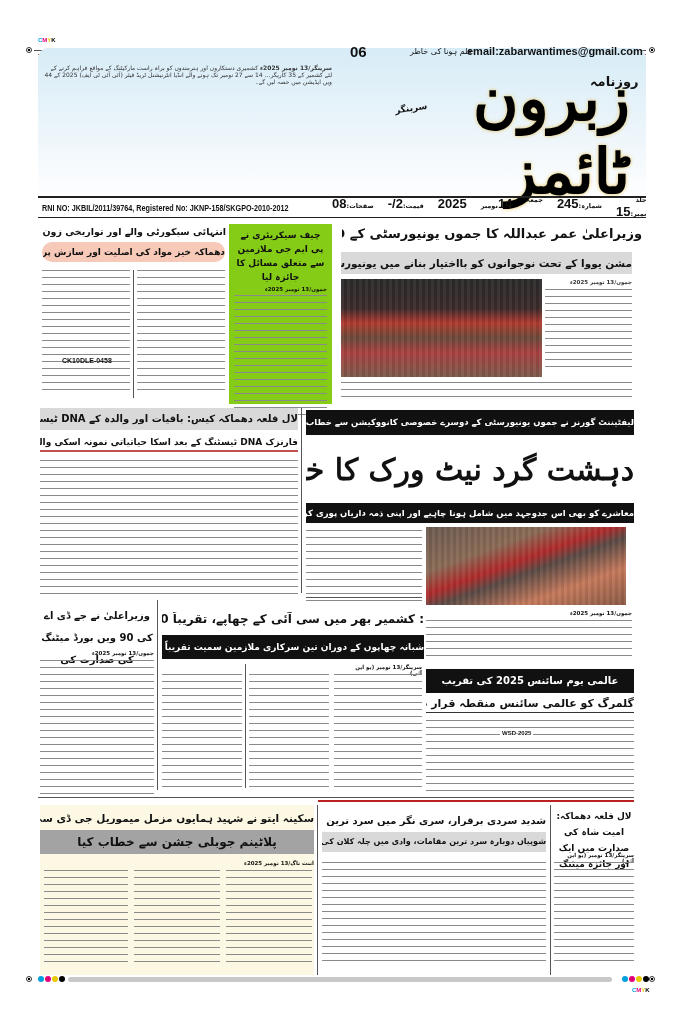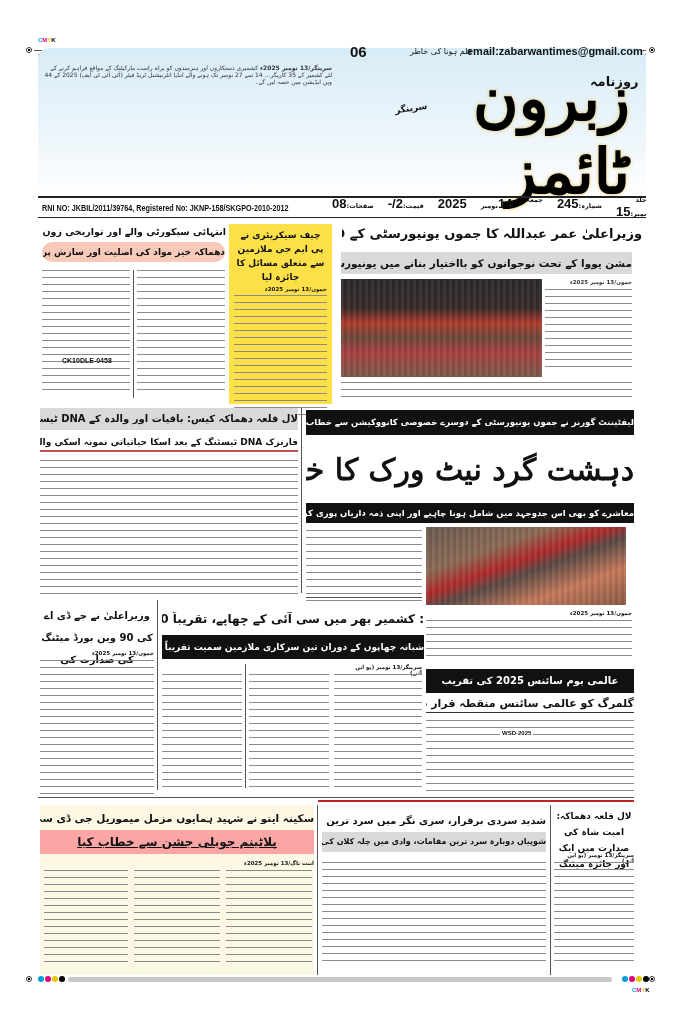--- a/index.html
+++ b/index.html
@@ -33,22 +33,22 @@
     display: flex; align-items: center; justify-content: space-between; padding: 0 4px; }
   .rni { font-family: "Liberation Sans", sans-serif; font-weight: bold; font-size: 8.5px; transform: scaleX(0.85); transform-origin: left center; white-space: nowrap; }
   .meta { display: flex; gap: 14px; direction: rtl; font-size: 6.5px; font-weight: bold; }
   .meta span b { font-family: "Liberation Sans", sans-serif; font-size: 13px; }
 
   .hd { font-weight: bold; direction: rtl; text-align: center; white-space: nowrap; overflow: hidden; }
   .vrule { width: 1px; background: #555; }
   .hrule { height: 1px; background: #555; }
 
   .pill { background: #f6c9b8; border-radius: 14px; }
-  .yellow { background: #fde047; }
-  .green { background: #fca5a5; text-decoration: underline; }
+  .yellow { background: #84cc16; }
+  .green { background: #a3a3a3; }
   .greenlight { background: #fcf8e3; }
   .greybar { background: #d9d9d9; }
   .black { background: #111; color: #fff; }
 
   .photo1 { left: 341px; top: 279px; width: 201px; height: 98px;
     background: linear-gradient(180deg, #2a2a2a 0%, #3b2a2a 30%, #b03a2e 45%, #6b4a3a 60%, #a84040 75%, #7a5a4a 100%); }
   .photo2 { left: 426px; top: 527px; width: 200px; height: 78px;
     background: linear-gradient(160deg, #6b5a50 0%, #8a6a55 30%, #b02a2a 45%, #5a4a45 55%, #c4785a 75%, #8a5a45 100%); }
   .photo1::after, .photo2::after { content: ""; position: absolute; inset: 0; background: repeating-linear-gradient(90deg, rgba(255,255,255,0.05) 0 3px, rgba(0,0,0,0.05) 3px 6px); }
 

